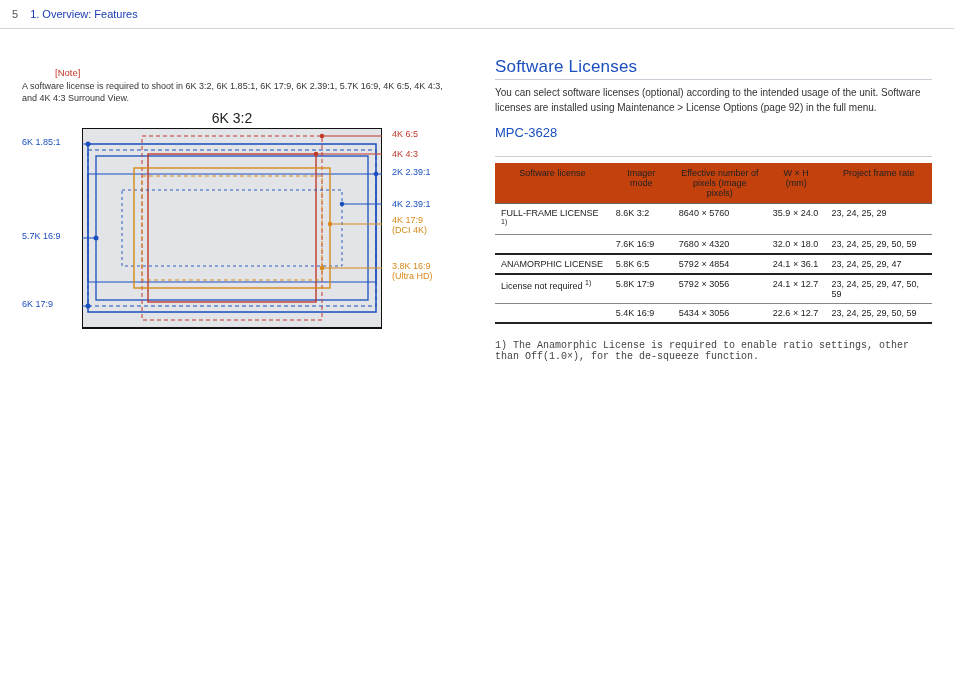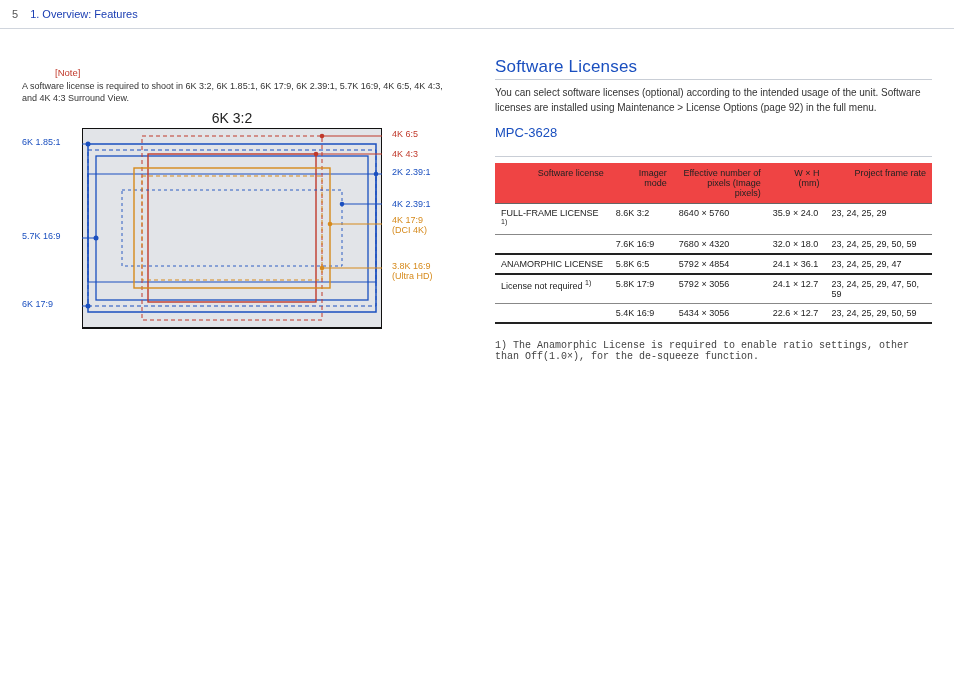--- a/index.html
+++ b/index.html
@@ -67,23 +67,23 @@
   .orange { color: #d68a1c; }
 
   
   table.lic {
     width: 100%;
     border-collapse: collapse;
     font-size: 9px;
     margin-top: 6px;
   }
   table.lic thead th {
-    background: #ef4444;
+    background: #c2410c;
     font-weight: 400;
-    text-align: right;
+    text-align: center;
     padding: 5px 6px;
     vertical-align: top;
     border-bottom: 1px solid #666;
   }
   table.lic tbody td {
     padding: 4px 6px;
     border-bottom: 1px solid #888;
     vertical-align: top;
   }
   table.lic tbody tr.sectend td { border-bottom: 2px solid #222; }

